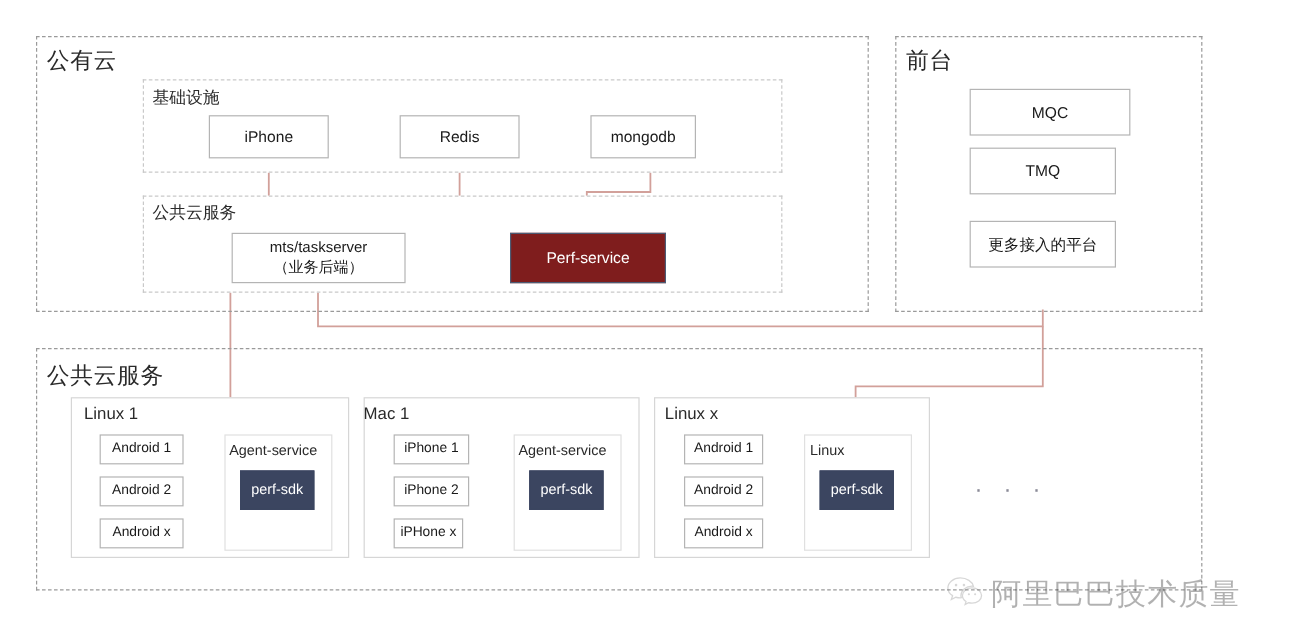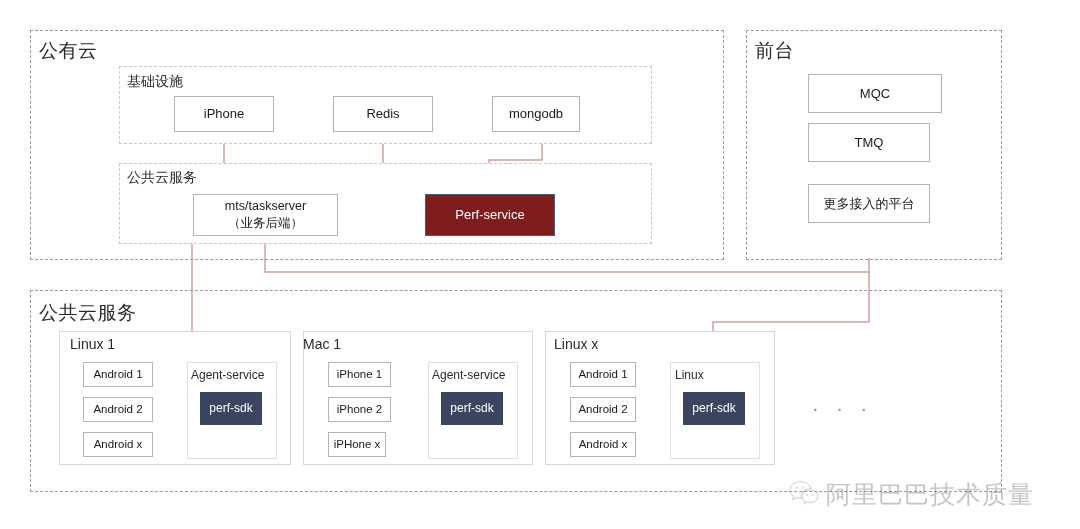--- a/index.html
+++ b/index.html
@@ -110,21 +110,21 @@
   .watermark {
     position: absolute;
     display: flex;
     align-items: center;
     gap: 7px;
     z-index: 6;
     opacity: .30;
   }
   .watermark .wm-text {
     font-size: 25px;
-    color: #404040;
+    color: #000000;
     letter-spacing: 1px;
     white-space: nowrap;
   }
   .wm-icon { display: block; }
 </style>
 </head>
 <body>
 
 <div id="stage">
 

